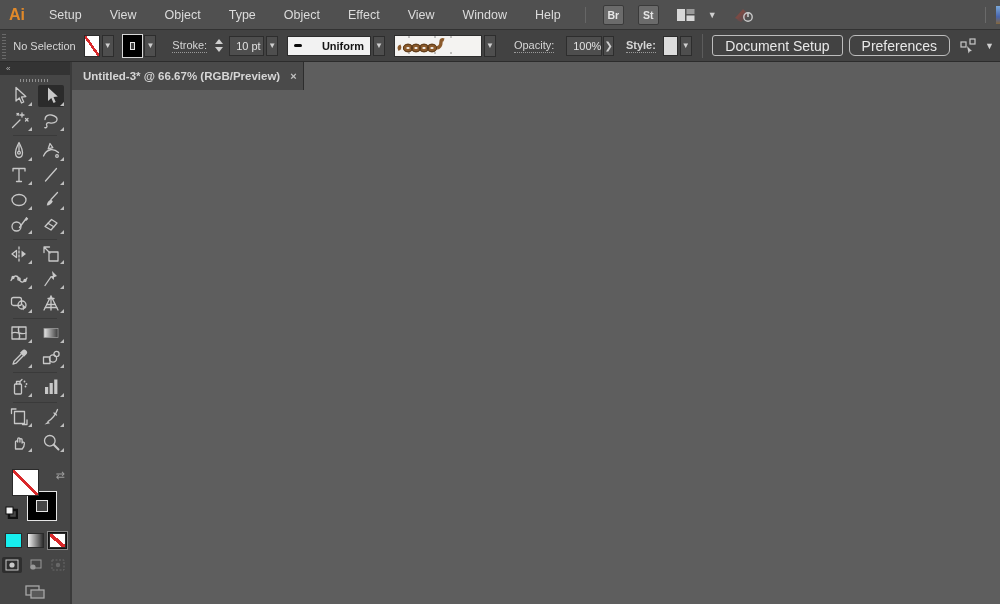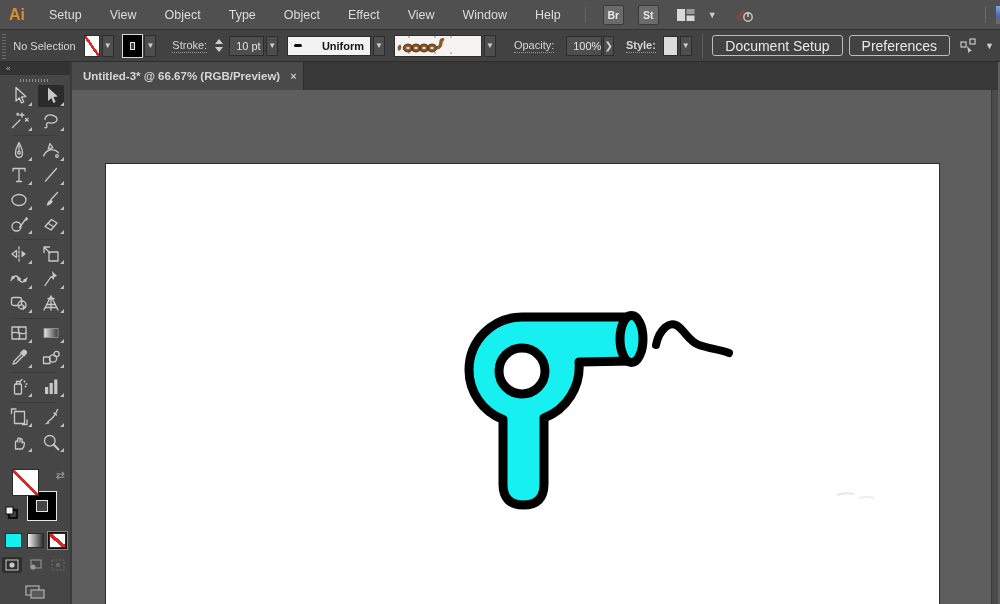--- a/index.html
+++ b/index.html
@@ -85,21 +85,21 @@
   .sw-color { background:#17EFEF; }
   .sw-grad { background:linear-gradient(90deg,#f2f2f2,#2e2e2e); }
   .sw-none { background:linear-gradient(to top right,#ffffff 40%,#d9282a 40%,#d9282a 58%,#ffffff 58%);
     outline:1px solid #111; box-shadow:0 0 0 2px #888; }
   .modes { display:flex; gap:3px; margin-top:9px; }
   .mode { width:20px; height:16px; border-radius:2px; display:flex; align-items:center; justify-content:center; }
   .mode.active { background:#2E2E2E; }
   .screenmode { margin-top:11px; }
 
   
-  .rightcol { display:flex; flex-direction:column; width:926px; }
+  .rightcol { display:flex; flex-direction:row; width:926px; }
   .tabbar { height:28px; background:#383838; display:flex; align-items:stretch; }
   .doc-tab { width:232px; background:#4A4A4A; border-right:1px solid #2d2d2d; display:flex;
     align-items:center; padding:0 8px 0 11px; gap:10px; }
   .doc-tab span.title { color:#D6D6D6; font-size:11.5px; font-weight:700; white-space:nowrap; }
   .tab-close { color:#C2C2C2; font-size:11px; font-weight:700; margin-left:auto; }
   .canvas { position:relative; height:514px; background:#5E5E5E; overflow:hidden; }
   .artboard { position:absolute; left:33px; top:73px; width:835px; height:441px; background:#FFFFFF;
     border:1px solid #2B2B2B; border-bottom:none; }
   .rstrip { position:absolute; right:0; top:0; bottom:0; width:7px; background:#4A4A4A;
     border-left:1px solid #3c3c3c; }
@@ -188,21 +188,21 @@
   </span>
   <span class="ddbtn">▼</span>
   <span class="cb-label dotted-u" style="margin-left:18px;">Opacity:</span>
   <span class="valbox" style="width:46px;margin-left:12px;">100%</span>
   <span class="arrbtn">❯</span>
   <span class="cb-label dotted-u" style="margin-left:12px;font-weight:bold;">Style:</span>
   <span class="stylebox" style="margin-left:7px;"></span>
   <span class="ddbtn ddbtn20">▼</span>
   <span class="cb-sep"></span>
   <button class="cb-btn">Document Setup</button>
-  <button class="cb-btn" style="margin-left:6px;">Preferences</button>
+  <button class="cb-btn" style="margin-left:6px;border-radius:6px;">Preferences</button>
   <span style="margin-left:9px;display:flex;align-items:center;">
     <svg width="20" height="18" viewBox="0 0 20 18">
       <rect x="2" y="5" width="5" height="5" fill="none" stroke="#C8C8C8" stroke-width="1.2"></rect>
       <rect x="11" y="2" width="5" height="5" fill="none" stroke="#C8C8C8" stroke-width="1.2"></rect>
       <path d="M8 9 L13 14 L10.8 14.3 L9.6 16.5 Z" fill="#C8C8C8"></path>
     </svg>
   </span>
   <span class="chev">▼</span>
 </div>
 

